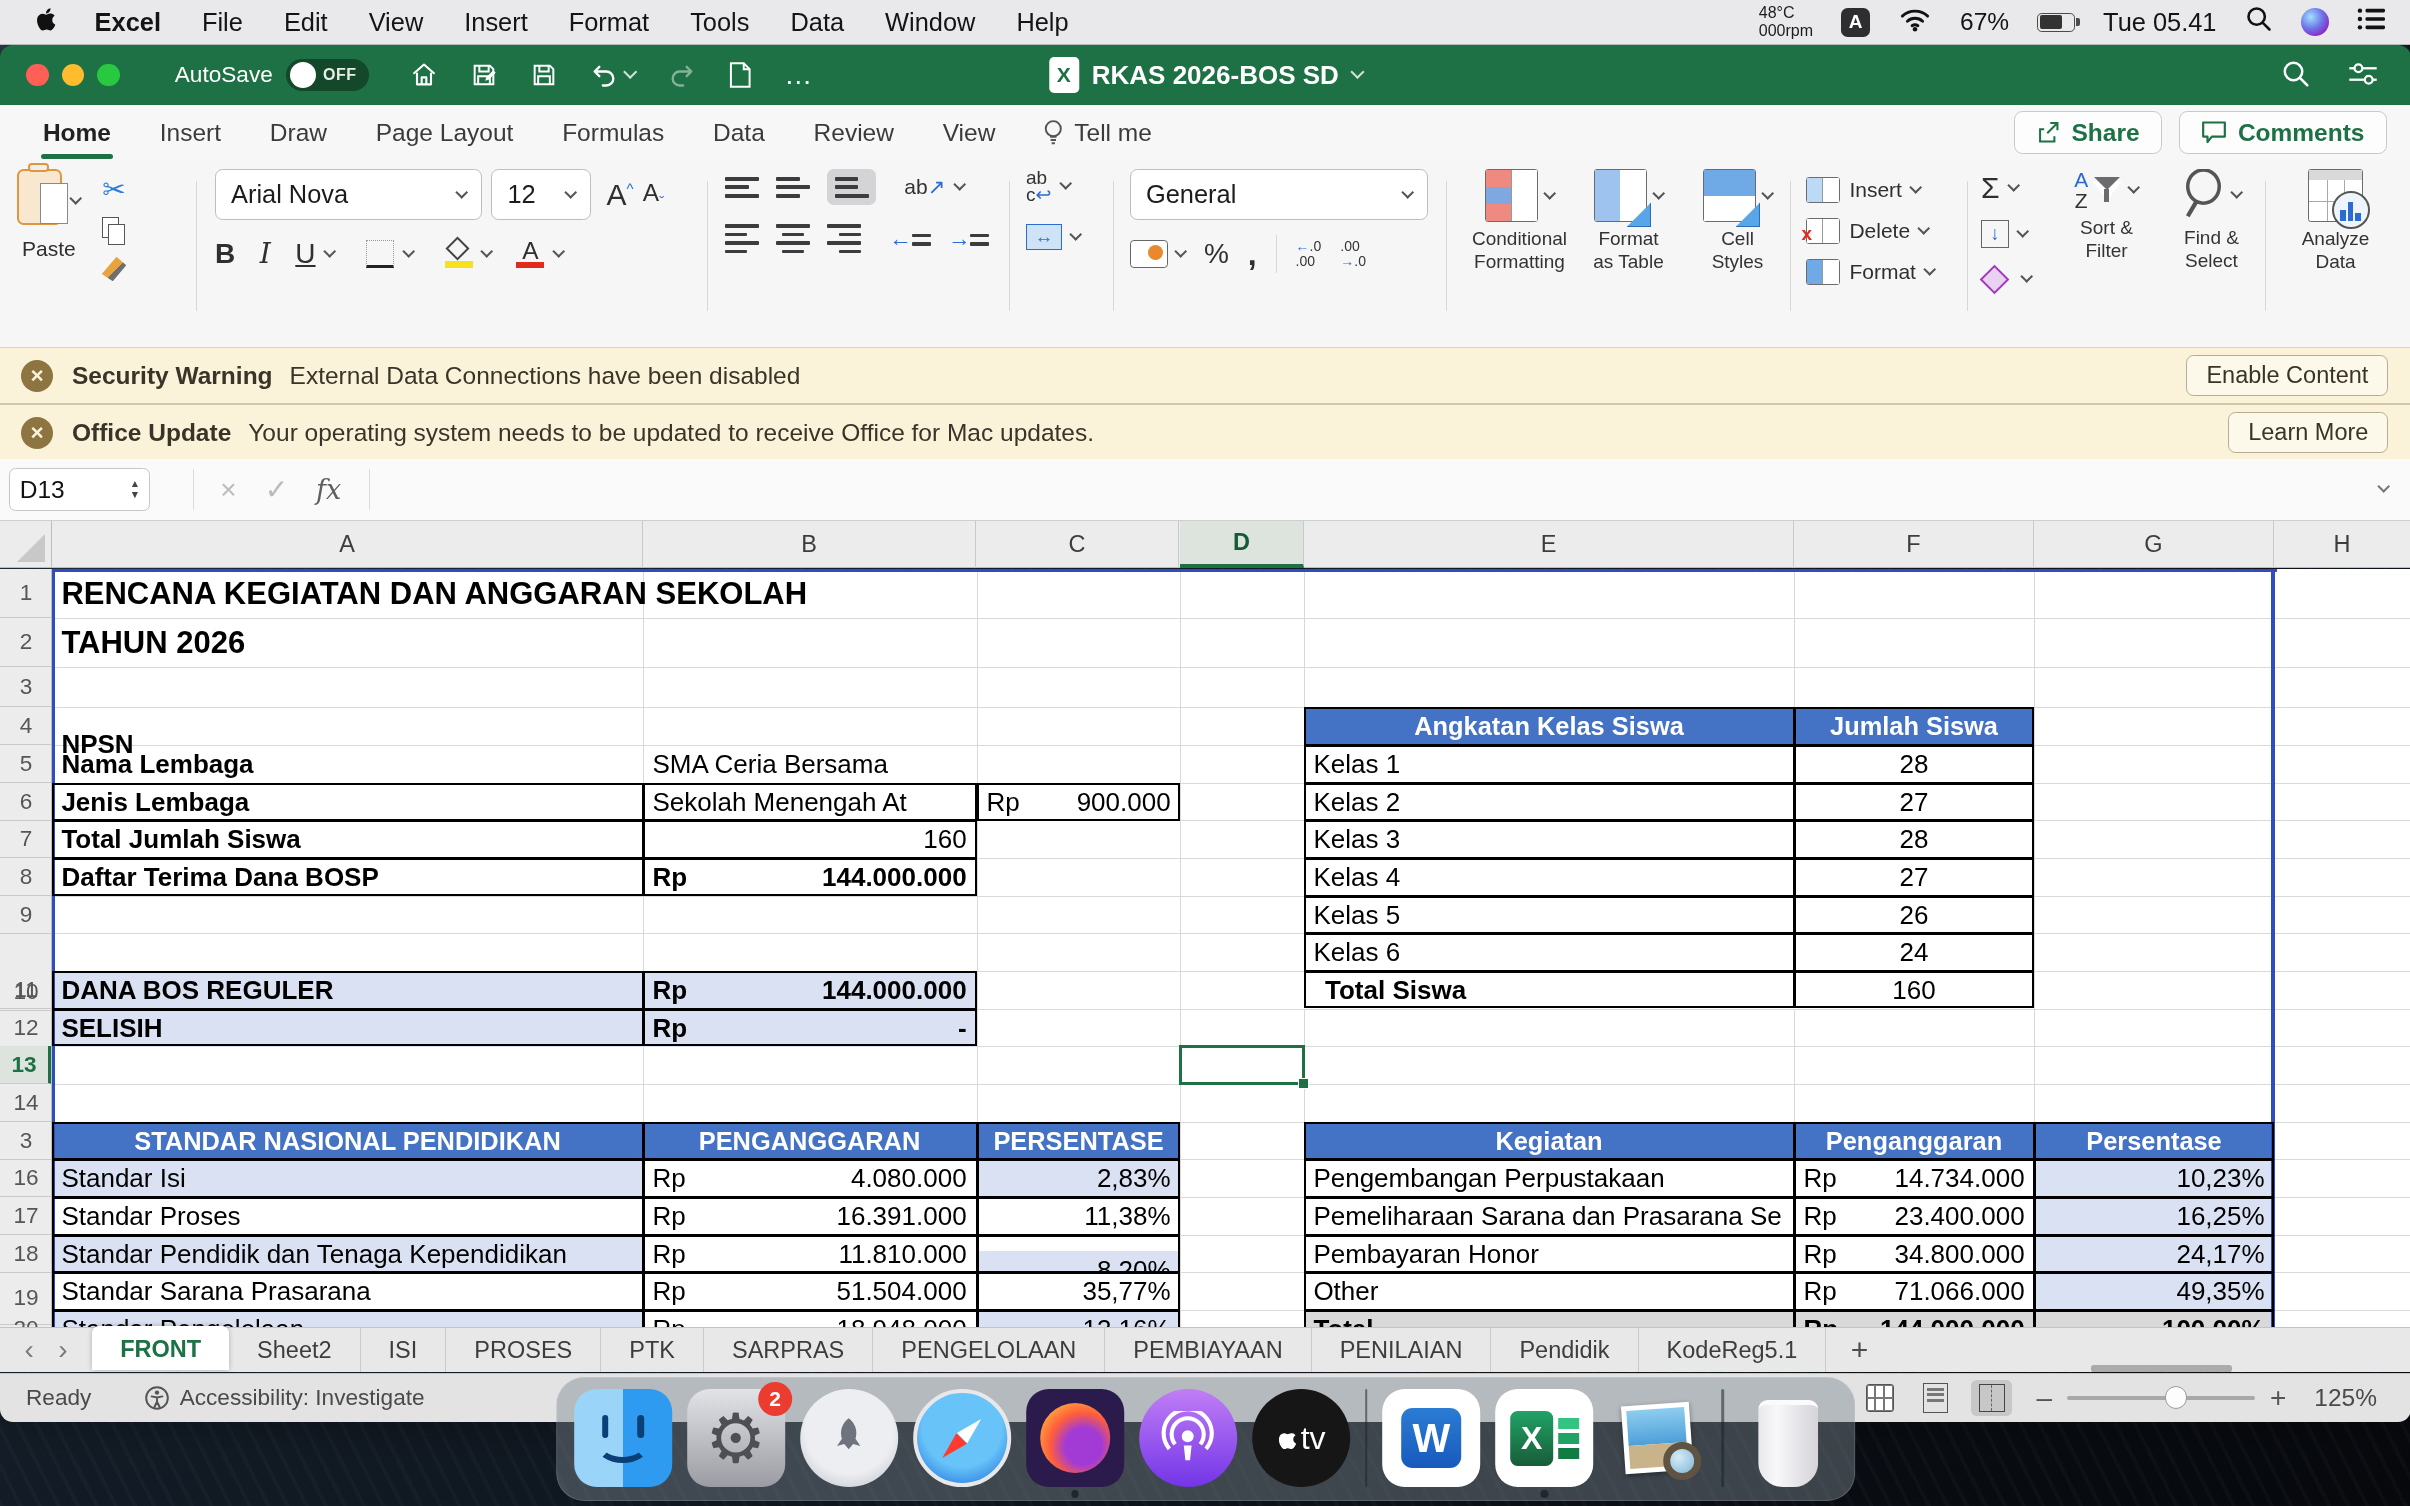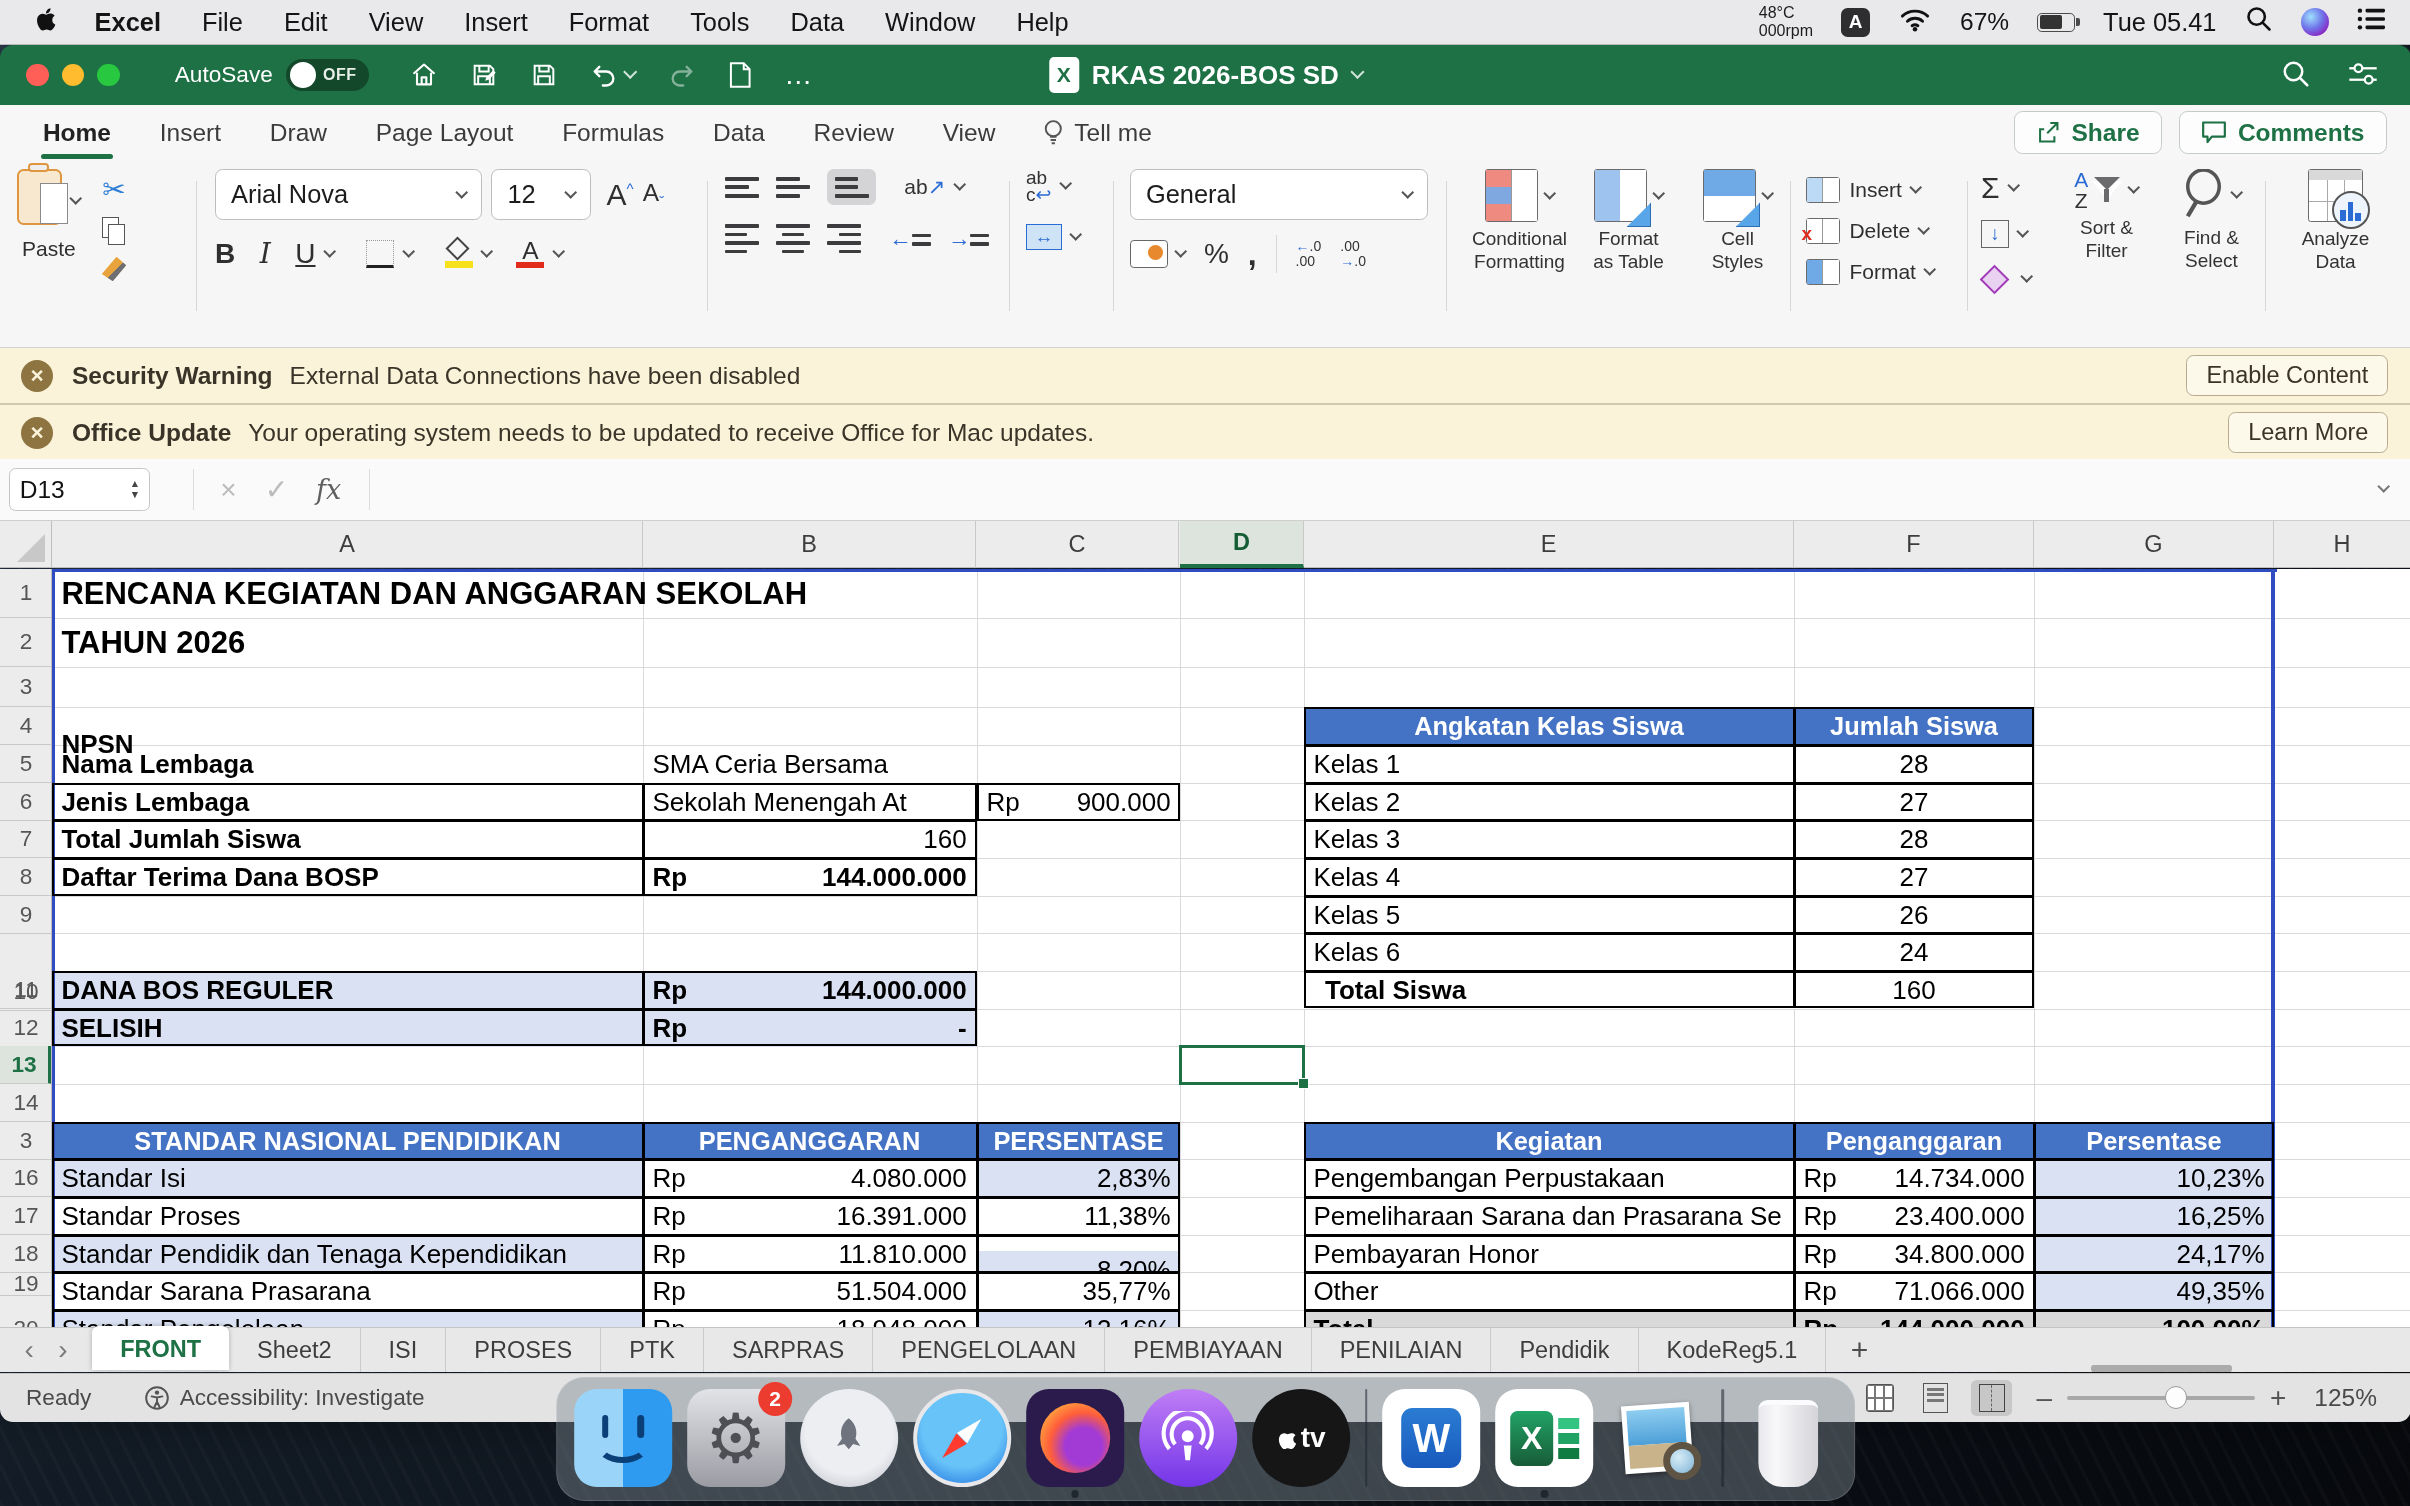--- a/index.html
+++ b/index.html
@@ -661,21 +661,21 @@
         <div class="rowhdr" style="top: 327px; height: 38px;">9</div>
         <div class="rowhdr" style="top: 364px; height: 38px; margin-top: 40px;">10</div>
         <div class="rowhdr" style="top: 402px; height: 38px;">11</div>
         <div class="rowhdr" style="top: 440px; height: 38px;">12</div>
         <div class="rowhdr sel" style="top: 477px; height: 38px;">13</div>
         <div class="rowhdr" style="top: 515px; height: 38px;">14</div>
         <div class="rowhdr" style="top: 553px; height: 38px;">3</div>
         <div class="rowhdr" style="top: 590px; height: 38px;">16</div>
         <div class="rowhdr" style="top: 628px; height: 38px;">17</div>
         <div class="rowhdr" style="top: 666px; height: 38px;">18</div>
-        <div class="rowhdr" style="top: 703px; height: 24px;">19</div>
+        <div class="rowhdr" style="top: 703px; height: 53px;">19</div>
         <div class="rowhdr" style="top: 741px; height: 38px;">20</div>
       </div>
     <div id="grid-area">
         <div class="vline" style="left: 591px;"></div>
         <div class="vline" style="left: 925px;"></div>
         <div class="vline" style="left: 1128px;"></div>
         <div class="vline" style="left: 1252px;"></div>
         <div class="vline" style="left: 1742px;"></div>
         <div class="vline" style="left: 1982px;"></div>
         <div class="vline" style="left: 2222px;"></div>
@@ -946,21 +946,21 @@
             <path d="M4 16.5A10.5 10.5 0 1 1 20 16.5"></path>
           </g>
           <circle cx="12" cy="11" r="2.6" fill="#fff"></circle>
           <path d="M10.3 15h3.4l-.7 6.5h-2z" fill="#fff"></path>
         </svg>
     </div>
     <div class="tile" style="background:#161617;border-radius:50%;display:flex;align-items:center;justify-content:center;color:#fff">
       <svg width="21" height="24.5" viewBox="0 0 24 28" style="margin-right:3.8px">
           <path fill="#fff" d="M19.5 15.1c0-3 2.5-4.4 2.6-4.5-1.4-2.1-3.6-2.4-4.4-2.4-1.9-.2-3.7 1.1-4.6 1.1-.9 0-2.4-1.1-4-1-2 0-3.9 1.2-5 3-2.1 3.7-.5 9.1 1.5 12.1 1 1.5 2.2 3.1 3.8 3 1.5-.1 2.1-1 4-1s2.4 1 4 1 2.7-1.5 3.7-2.9c1.2-1.7 1.6-3.3 1.7-3.4-.1-.1-3.3-1.3-3.3-5z"></path>
         </svg>
-      <span style="font-size:28px;font-weight:700">tv</span>
+      <span style="font-size:32px;font-weight:400">tv</span>
     </div>
     <span class="dsep"></span>
     <div class="tile" style="background:#fff;display:flex;align-items:center;justify-content:center">
       <span style="width:60px;height:60px;border-radius:11.3px;background:linear-gradient(180deg,#2b7cd3,#185abd);color:#fff;font-size:40px;font-weight:800;display:flex;align-items:center;justify-content:center">W</span>
     </div>
     <div class="tile" style="background:#fff;display:flex;align-items:center;justify-content:center;gap:4.7px">
       <span style="width:43px;height:55px;border-radius:7.5px;background:linear-gradient(180deg,#21a366,#185c37);color:#fff;font-size:32px;font-weight:800;display:flex;align-items:center;justify-content:center">X</span>
       <span style="display:flex;flex-direction:column;gap:3.8px">
           <i style="width:21px;height:11.3px;background:#33c481"></i>
           <i style="width:21px;height:11.3px;background:#21a366"></i>

